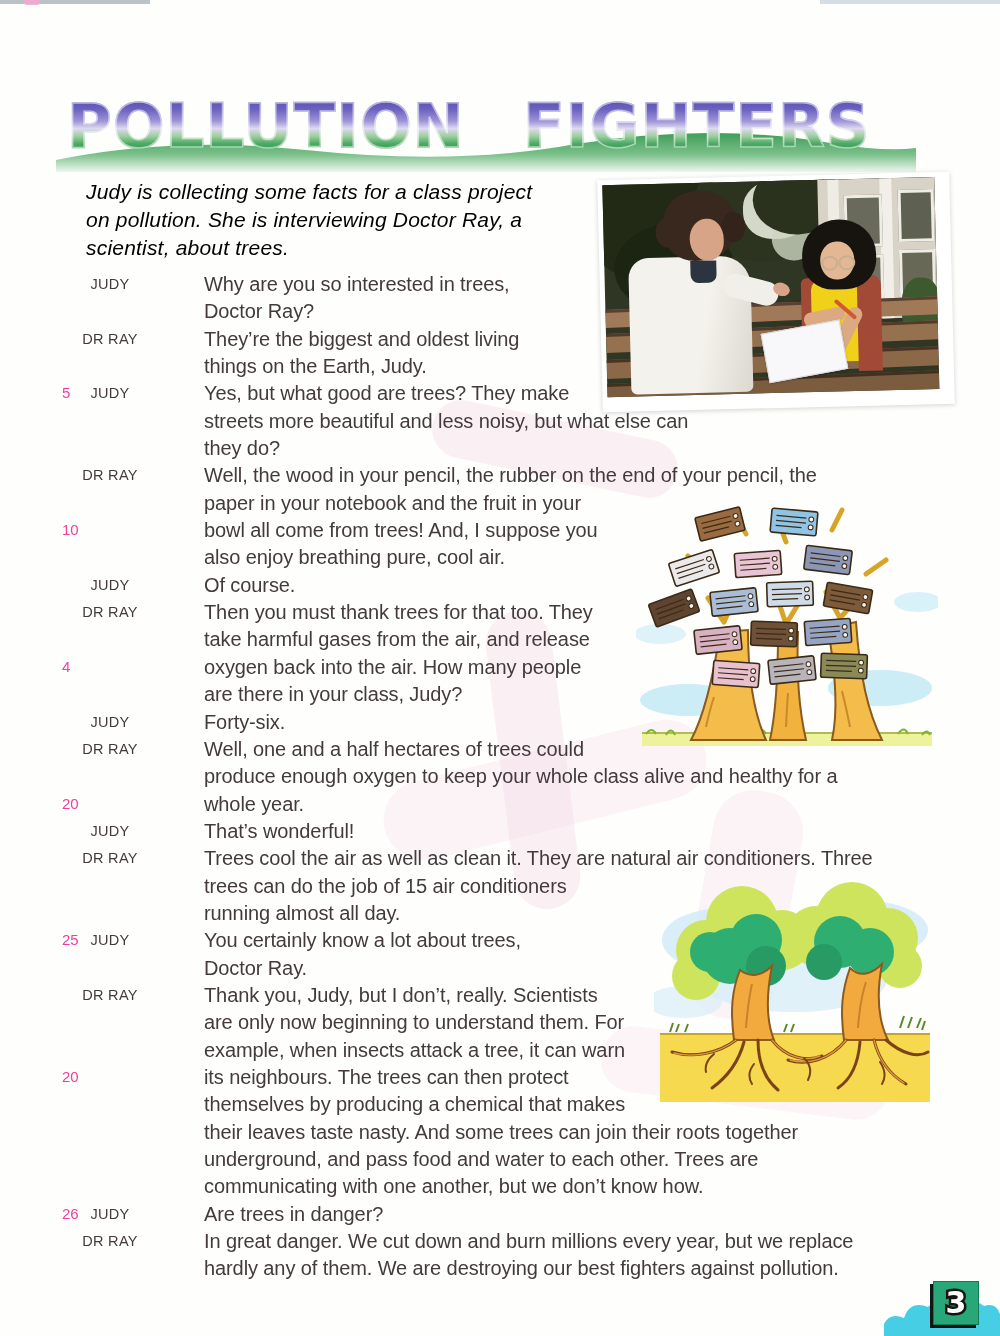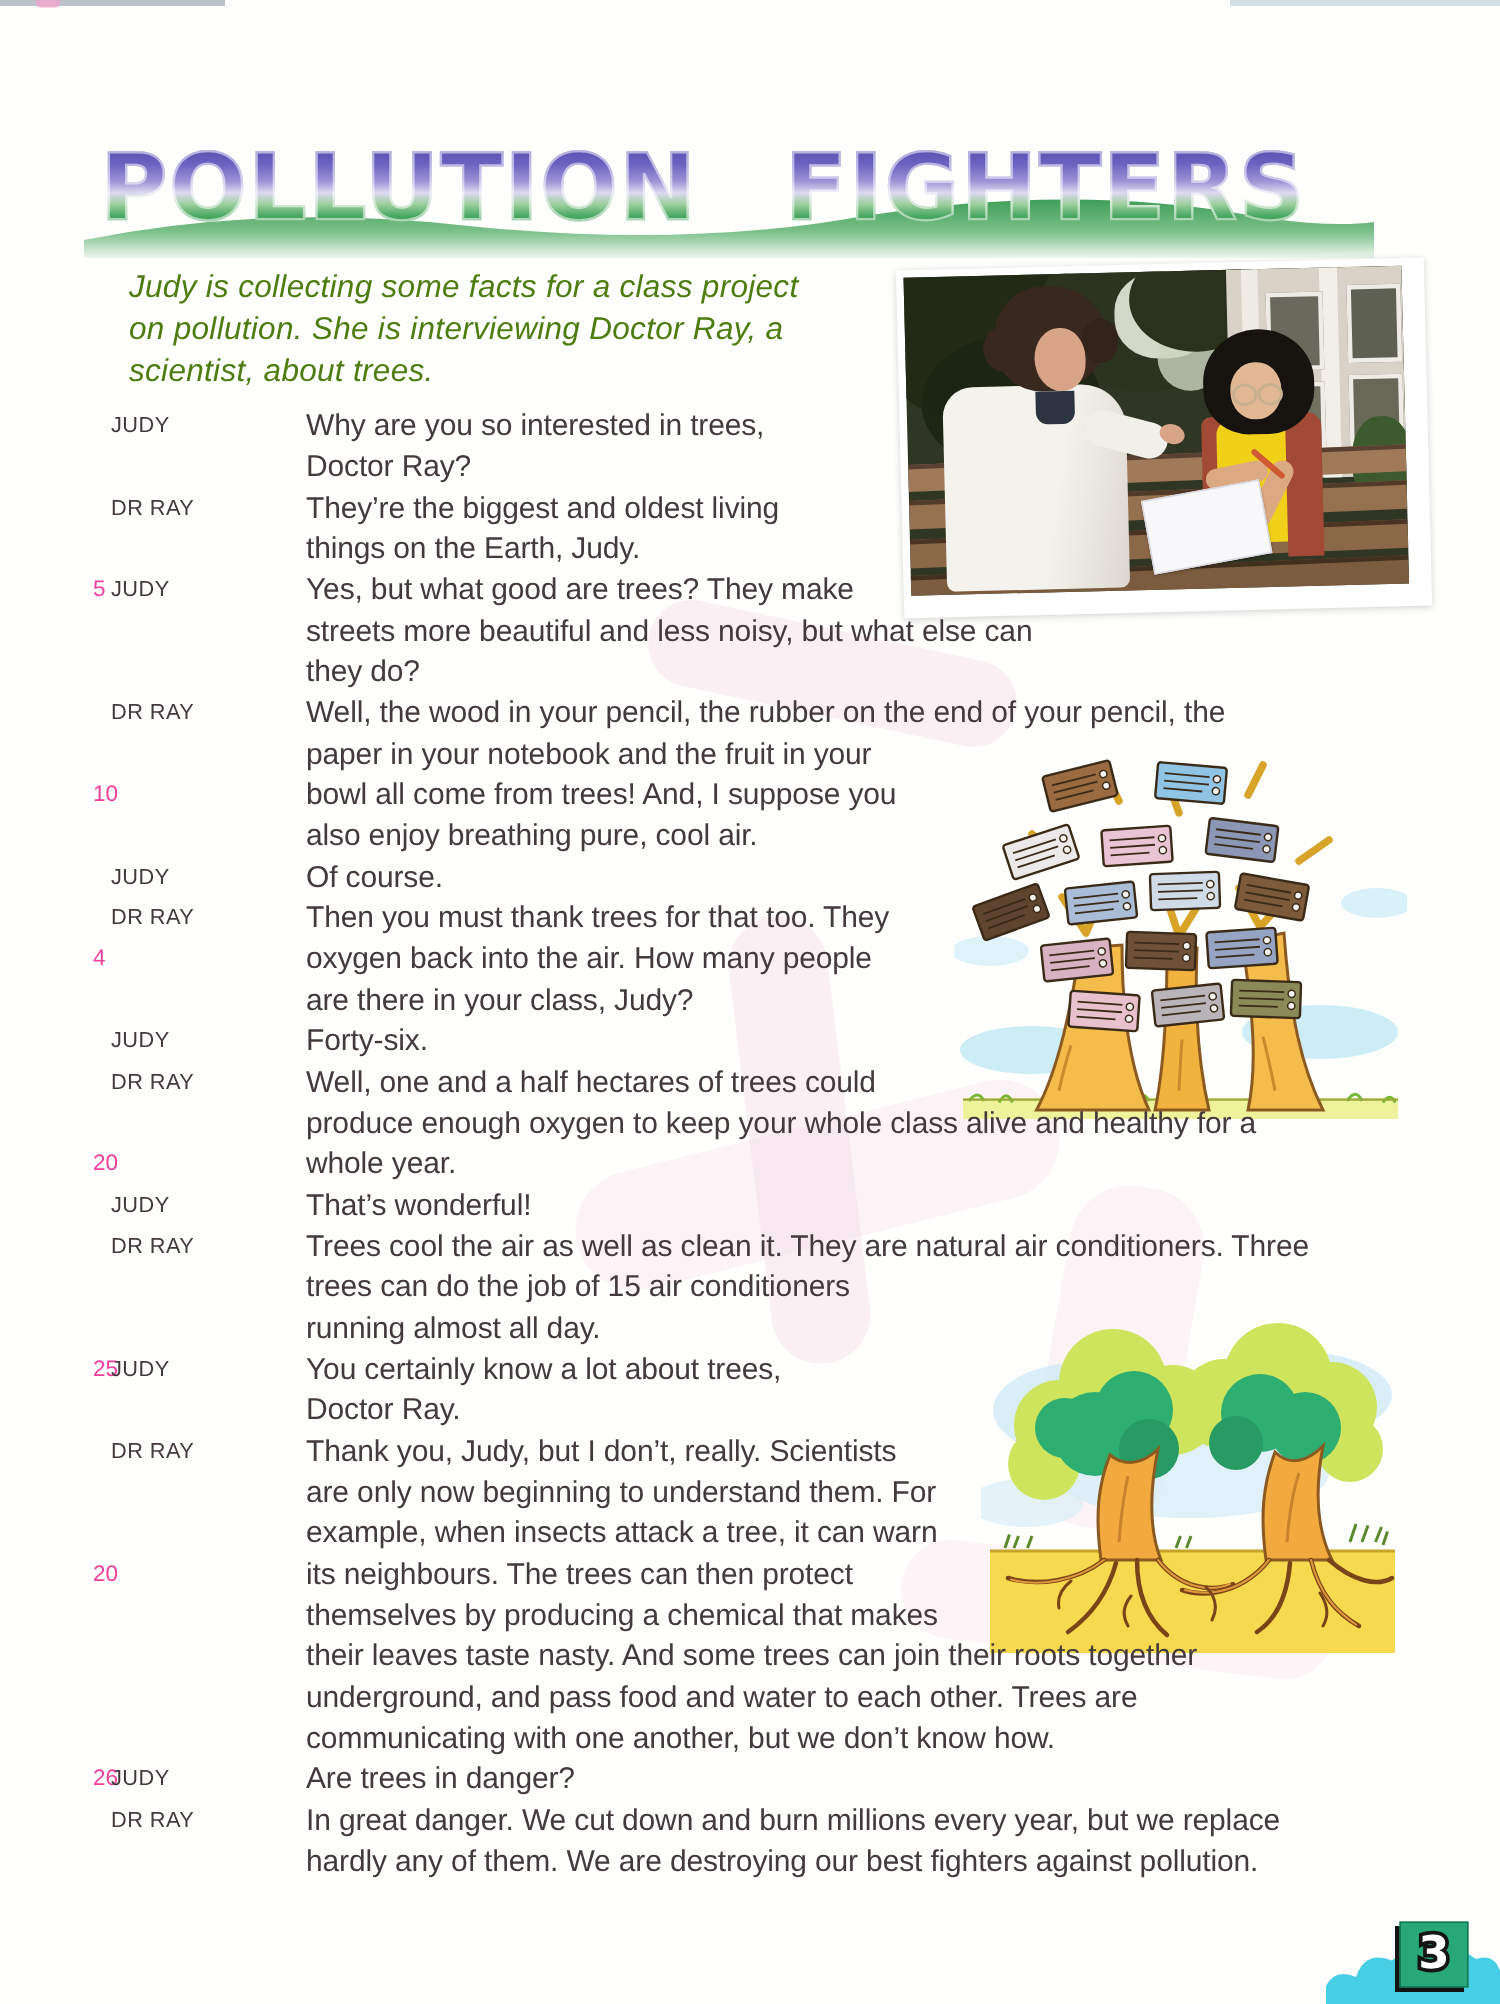--- a/index.html
+++ b/index.html
@@ -32,21 +32,21 @@
     );
   }
   .title-text{
     background:linear-gradient(180deg,#4f46a8 0%,#6c62c0 24%,#9d93d6 42%,#ded9f0 54%,#9ccf9e 66%,#4aa862 78%,#2f9a4e 95%);
     -webkit-background-clip:text;background-clip:text;margin-left:11px;
     -webkit-text-fill-color:transparent;
     -webkit-text-stroke:1.5px rgba(255,255,255,.55);
   }
   
   .intro{position:absolute;left:86px;top:178px;z-index:2;font-style:italic;
-    font-size:21px;line-height:28px;color:#4d7c0f;letter-spacing:.2px;}
+    font-size:21px;line-height:28px;color:#000000;letter-spacing:.2px;}
   
   .photo-frame{position:absolute;left:600px;top:176px;width:342px;height:222px;
     background:#fff;padding:5px;transform:rotate(-1.4deg);z-index:3;
     box-shadow:0 1px 5px rgba(0,0,0,.18);}
   .ph{position:relative;width:332px;height:212px;overflow:hidden;background:#303624;}
   .ph div{position:absolute;}
   .leaf1{left:-20px;top:-20px;width:150px;height:120px;background:#222a16;border-radius:50%;}
   .leaf2{left:90px;top:-30px;width:140px;height:110px;background:#2c3420;border-radius:50%;}
   .leaf3{left:10px;top:40px;width:120px;height:90px;background:#1c2412;border-radius:50%;opacity:.9;}
   .skygap1{left:140px;top:0;width:66px;height:58px;background:#e6eadb;border-radius:45%;opacity:.9;}
@@ -80,21 +80,21 @@
   .ju-vl{left:196px;top:98px;width:15px;height:92px;background:#a34a36;border-radius:6px 0 0 0;}
   .ju-vr{left:252px;top:96px;width:24px;height:96px;background:#a34a36;border-radius:0 10px 0 0;}
   .ju-arm1{left:234px;top:126px;width:15px;height:48px;background:#dcaa82;border-radius:8px;transform:rotate(28deg);}
   .ju-arm2{left:198px;top:130px;width:42px;height:14px;background:#dcaa82;border-radius:8px;transform:rotate(-10deg);}
   .ju-paper{left:158px;top:146px;width:78px;height:48px;background:#f8f8fa;border:1px solid #d8d8e0;transform:rotate(-9deg);box-shadow:0 1px 2px rgba(0,0,0,.25);}
   .ju-pencil{left:226px;top:128px;width:28px;height:4px;background:#d05a34;border-radius:2px;transform:rotate(42deg);}
   
   #dialogue{position:absolute;left:0;top:271px;width:1000px;z-index:2;}
   .dline{position:relative;height:27.35px;}
   .lnum{position:absolute;left:62px;top:4px;font-size:15px;color:#ee3f9d;}
-  .spk{position:absolute;left:74px;top:5px;width:72px;text-align:left;font-size:14.5px;letter-spacing:.3px;color:#433a3d;}
+  .spk{position:absolute;left:74px;top:5px;width:72px;text-align:center;font-size:14.5px;letter-spacing:.3px;color:#433a3d;}
   .txt{position:absolute;left:172px;top:0;font-size:20px;line-height:27px;letter-spacing:-.1px;color:#433a3d;white-space:nowrap;margin-left:32px;}
   
   .illo{position:absolute;z-index:1;}
   #ac-illo{left:636px;top:482px;}
   #root-illo{left:654px;top:878px;}
   
   .cloud{position:absolute;left:884px;top:1294px;z-index:1;}
   .page-badge{position:absolute;left:933px;top:1281px;width:44px;height:42px;background:#28a878;
     border:1px solid #117a56;box-shadow:-3px 3px 0 0 #141414;z-index:2;
     display:flex;align-items:center;justify-content:center;}
@@ -251,20 +251,25 @@
     <span class="spk">JUDY</span>
     <span class="txt">Of course.</span>
   </div>
 
   <div class="dline">
     <span class="lnum"></span>
     <span class="spk">DR RAY</span>
     <span class="txt">Then you must thank trees for that too. They</span>
   </div>
 
+  <div class="dline">
+    <span class="lnum"></span>
+    <span class="spk"></span>
+    <span class="txt">take harmful gases from the air, and release</span>
+  </div>
 
   <div class="dline">
     <span class="lnum">4</span>
     <span class="spk"></span>
     <span class="txt">oxygen back into the air. How many people</span>
   </div>
 
   <div class="dline">
     <span class="lnum"></span>
     <span class="spk"></span>

